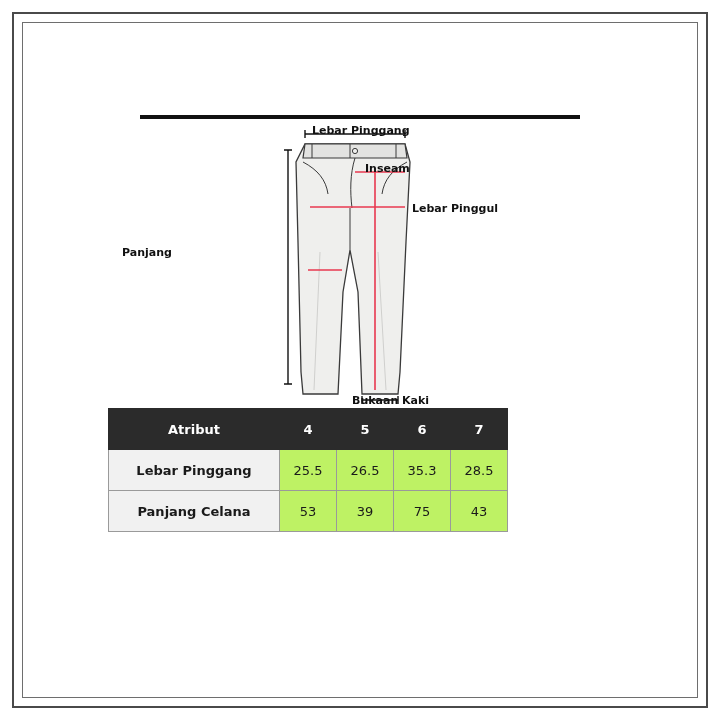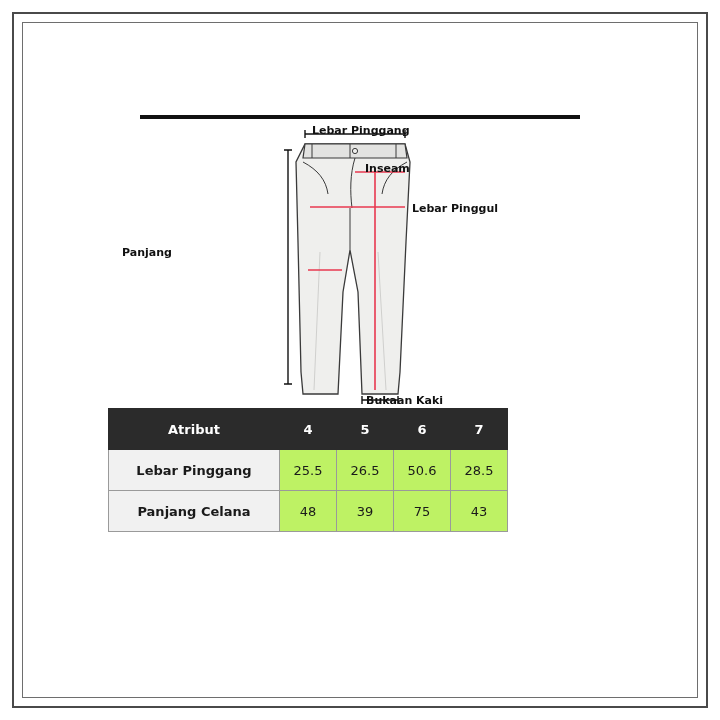--- a/index.html
+++ b/index.html
@@ -68,21 +68,21 @@
     position: absolute;
     font-size: 11px;
     font-weight: bold;
     color: #111111;
     white-space: nowrap;
   }
   .lbl-waist   { left: 112px; top: 2px; }
   .lbl-inseam  { left: 165px; top: 40px; }
   .lbl-hip     { left: 212px; top: 80px; }
   .lbl-panjang { left: -78px; top: 124px; }
-  .lbl-kaki    { left: 166px; top: 272px; }
+  .lbl-kaki    { left: 152px; top: 272px; }
 
   
   .table-wrap {
     position: absolute;
     left: 108px;
     top: 408px;
     width: 400px;
   }
   table.size-table {
     border-collapse: collapse;
@@ -185,26 +185,26 @@
           <th>5</th>
           <th>6</th>
           <th>7</th>
         </tr>
       </thead>
       <tbody>
         <tr>
           <td>Lebar Pinggang</td>
           <td>25.5</td>
           <td>26.5</td>
-          <td>50.6</td>
+          <td>35.3</td>
           <td>28.5</td>
         </tr>
         <tr>
           <td>Panjang Celana</td>
-          <td>48</td>
+          <td>53</td>
           <td>39</td>
           <td>75</td>
           <td>43</td>
         </tr>
       </tbody>
     </table>
   </div>
 
 
 </div>

